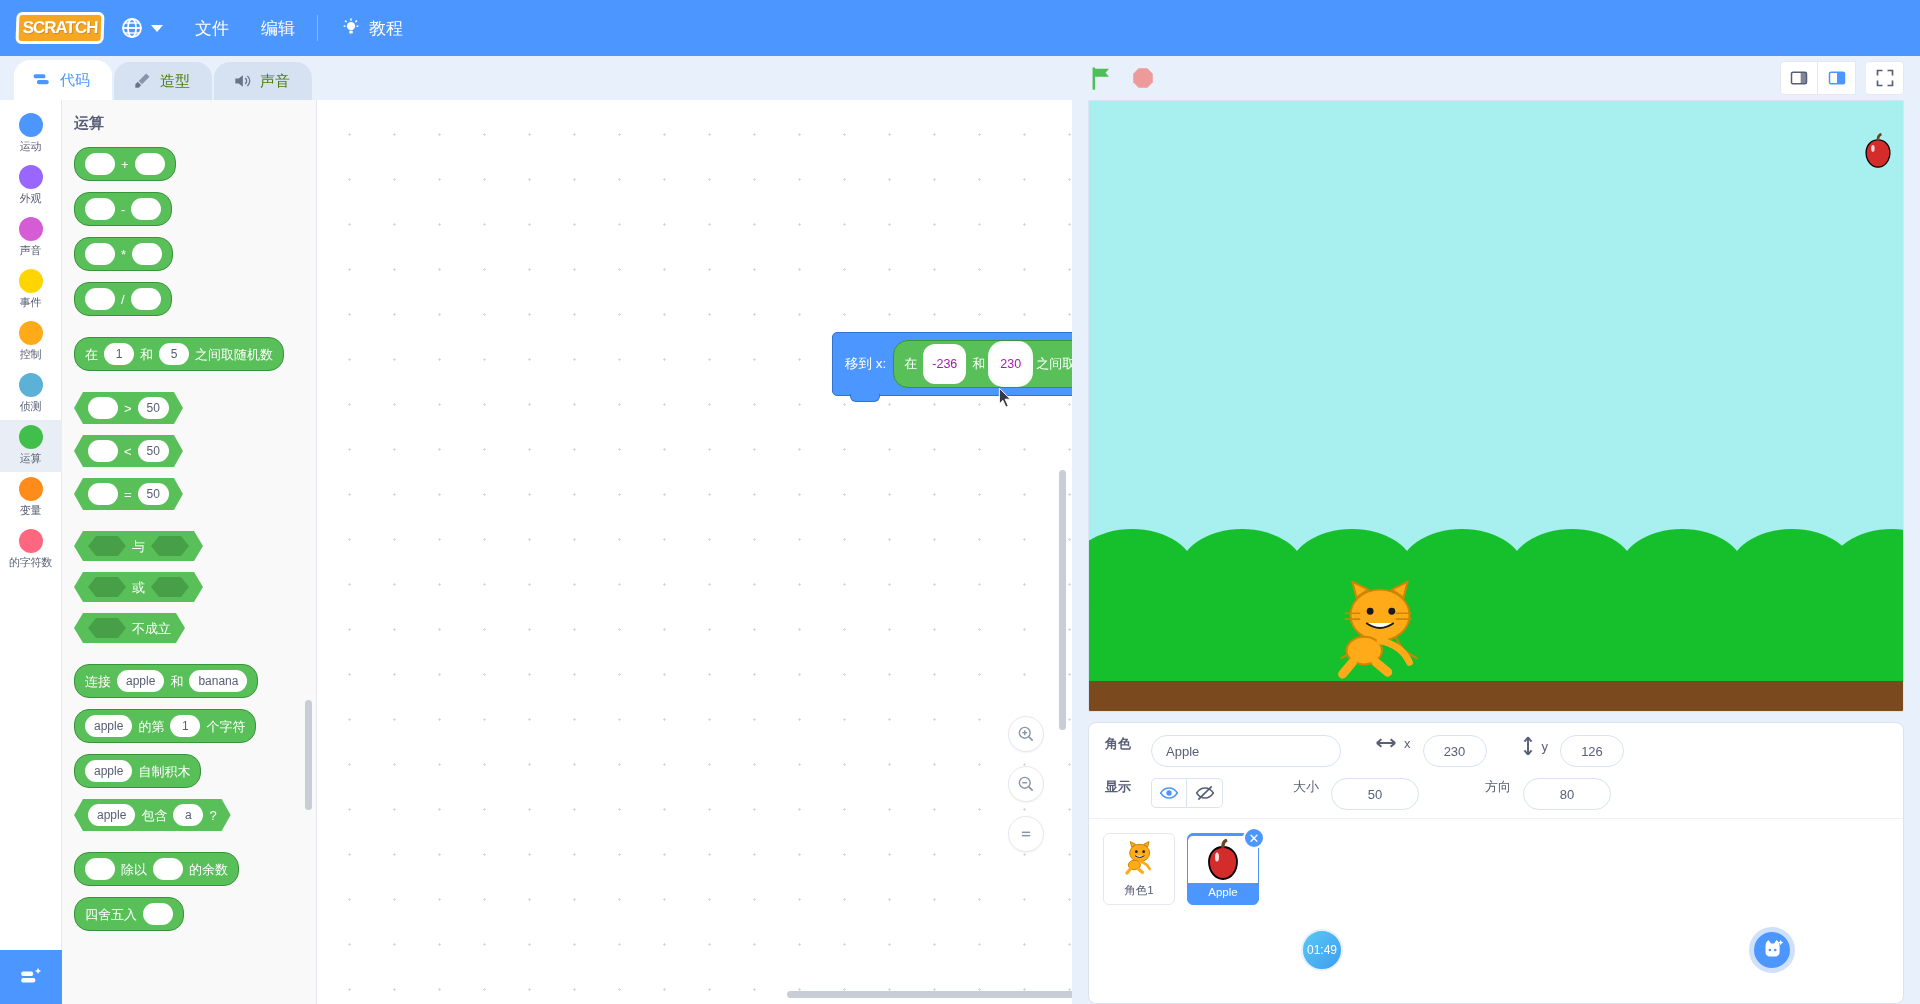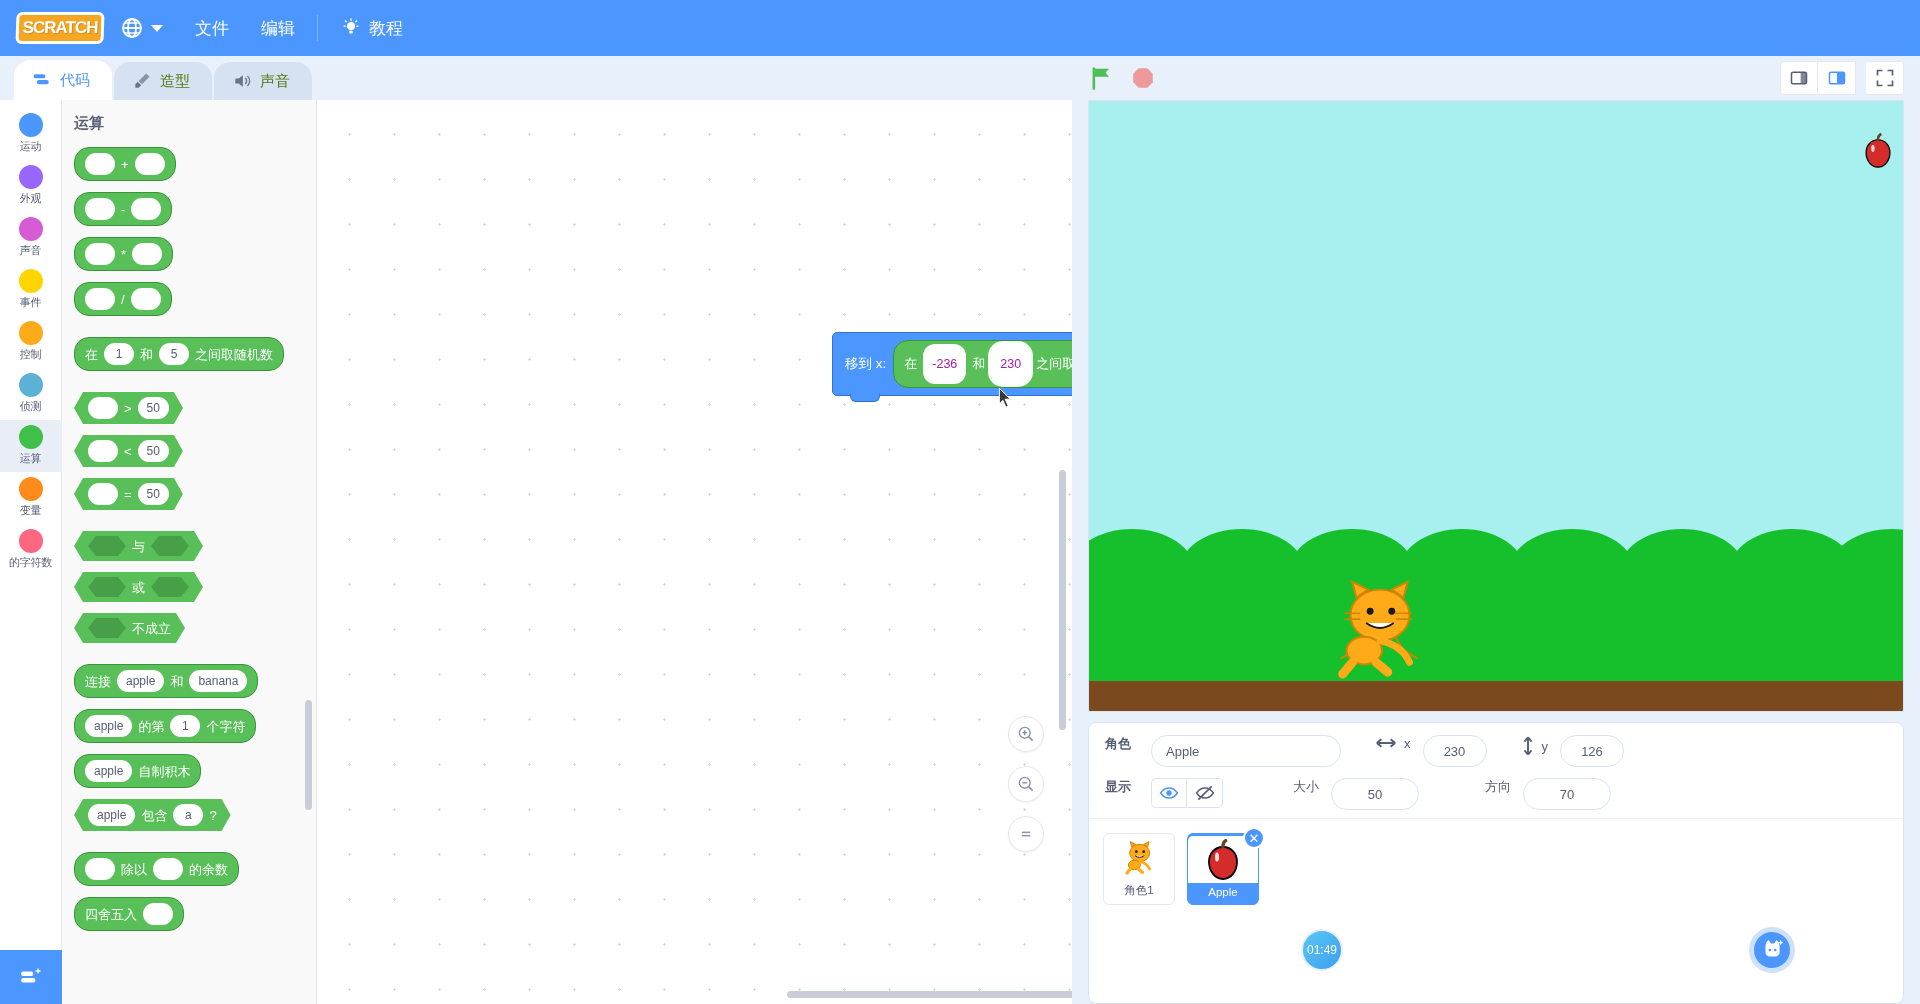--- a/index.html
+++ b/index.html
@@ -582,21 +582,21 @@
               <span class="sbtn">
                 <svg width="20" height="20" viewBox="0 0 24 24">
                   <path d="M2 12s4-6 10-6 10 6 10 6-4 6-10 6-10-6-10-6z" fill="none" stroke="#575e75" stroke-width="1.8"></path>
                   <line x1="4" y1="20" x2="20" y2="4" stroke="#575e75" stroke-width="2"></line>
                 </svg>
               </span>
             </span>
             <span style="margin-left:58px">大小</span>
             <span class="sp-input sp-num" style="width:88px">50</span>
             <span style="margin-left:54px">方向</span>
-            <span class="sp-input sp-num" style="width:88px">70</span>
+            <span class="sp-input sp-num" style="width:88px">80</span>
           </div>
         </div>
 
         <div class="sp-list">
           <div class="sp-card">
             <div class="sp-thumb">
               <svg width="40" height="38" viewBox="0 0 120 112">
                 <ellipse cx="62" cy="44" rx="30" ry="26" fill="#ffab19" stroke="#cf8500" stroke-width="3"></ellipse>
                 <path d="M38 26l-4-16 16 8zM86 26l4-16-16 8z" fill="#ffab19" stroke="#cf8500" stroke-width="3"></path>
                 <circle cx="52" cy="40" r="4" fill="#1a1a1a"></circle>

